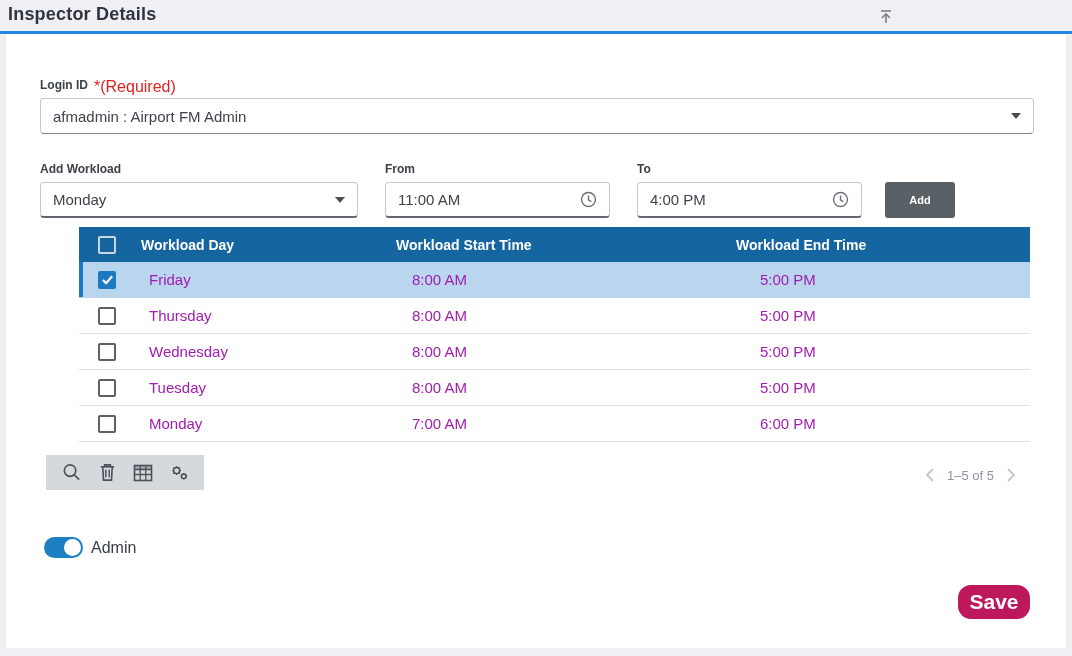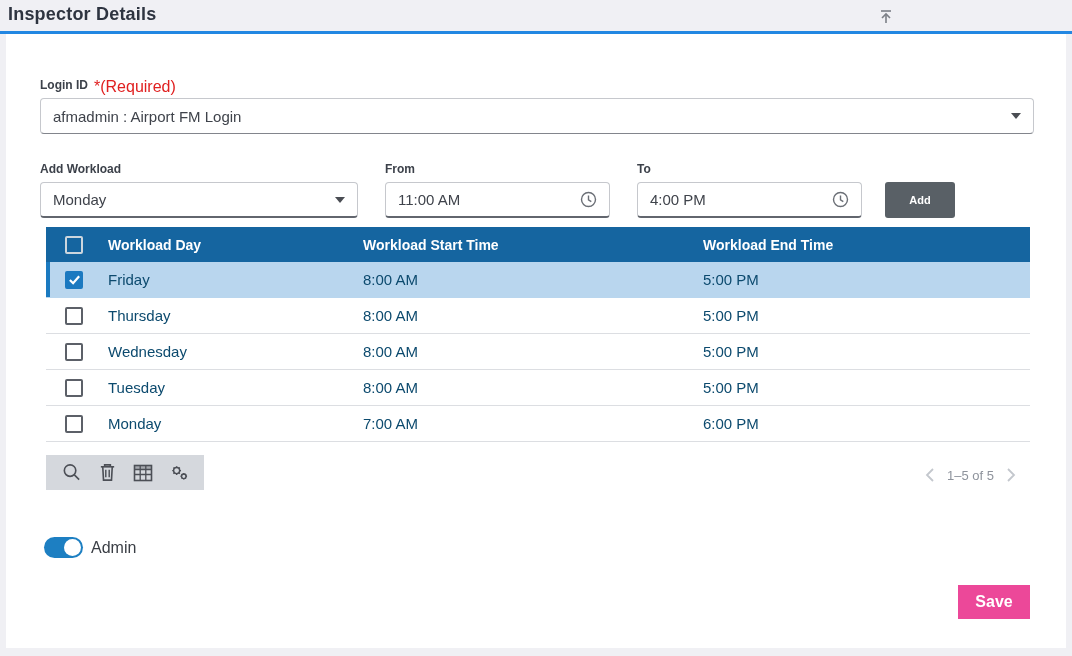--- a/index.html
+++ b/index.html
@@ -72,24 +72,25 @@
   }
 
   
   .workload-table { position:absolute; left:40px; top:193px; width:984px; }
   .t-row {
     display:grid;
     grid-template-columns:62px 255px 340px 1fr;
     align-items:center;
     height:36px;
     position:relative;
+    margin-left:33px;
   }
   .t-head { background:#1565a0; color:#fff; height:35px; }
   .t-head .col-label { font-size:14px; font-weight:bold; }
-  .t-body .t-row { border-bottom:1px solid #dcdee2; font-size:15px; color:#0c4a6e; background:#fff; }
+  .t-body .t-row { border-bottom:1px solid #dcdee2; font-size:15px; color:#a21caf; background:#fff;gap:8px; }
   .t-body .t-row.selected { background:#b9d6ee; border-bottom:1px solid #b9d6ee; }
   .t-body .t-row.selected::before {
     content:""; position:absolute; left:0; top:0; bottom:0; width:4px; background:#1b7ac0;
   }
 
   .checkbox {
     width:18px; height:18px; margin-left:19px;
     border:2px solid #5c6068; border-radius:2px; background:#fff;
     display:flex; align-items:center; justify-content:center; cursor:pointer;
   }
@@ -119,22 +120,22 @@
     width:39px; height:21px; border-radius:11px; background:#1d7fc2; position:relative; cursor:pointer;
   }
   .toggle .knob {
     position:absolute; right:2px; top:2px; width:17px; height:17px; border-radius:50%; background:#fff;
   }
   .toggle-label { font-size:16px; color:#3a3e45; }
 
   
   .save-button {
     position:absolute; right:36px; top:551px; width:72px; height:34px;
-    background:#ec4899; color:#fff; font-weight:bold; font-size:16px;
-    border:none; border-radius:0; cursor:pointer;
+    background:#be185d; color:#fff; font-weight:bold; font-size:21px;
+    border:none; border-radius:13px; cursor:pointer;
     display:flex; align-items:center; justify-content:center;
     font-family:"Liberation Sans", sans-serif;
   }
 </style>
 </head>
 <body>
 
 <div class="top-strip">
   <div class="page-title">Inspector Details</div>
   <div class="collapse-btn">
@@ -148,21 +149,21 @@
 <div class="accent-line"></div>
 
 <div class="panel">
 
   <div class="login-label-row">
     <span class="field-label">Login ID</span>
     <span class="required">*(Required)</span>
   </div>
 
   <div class="select-box login-select">
-    <span class="value">afmadmin : Airport FM Login</span>
+    <span class="value">afmadmin : Airport FM Admin</span>
     <span class="caret"></span>
   </div>
 
   <span class="field-label row2-label lbl-workload">Add Workload</span>
   <span class="field-label row2-label lbl-from">From</span>
   <span class="field-label row2-label lbl-to">To</span>
 
   <div class="select-box workload-select">
     <span class="value">Monday</span>
     <span class="caret"></span>

